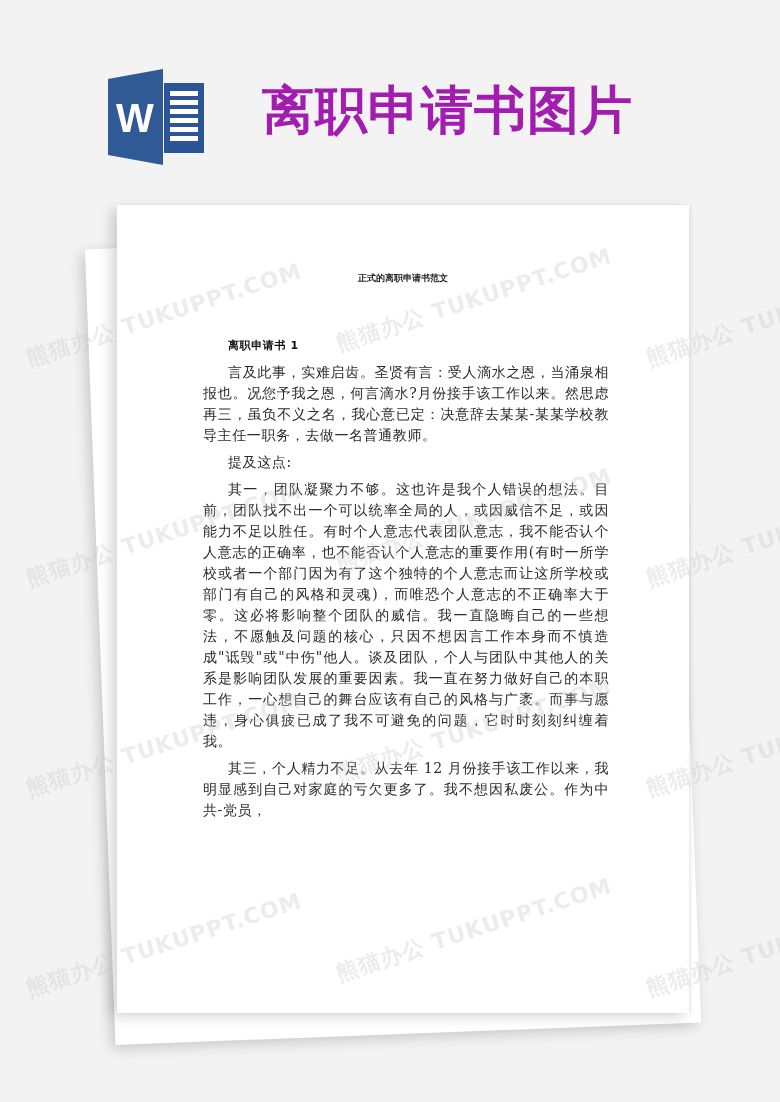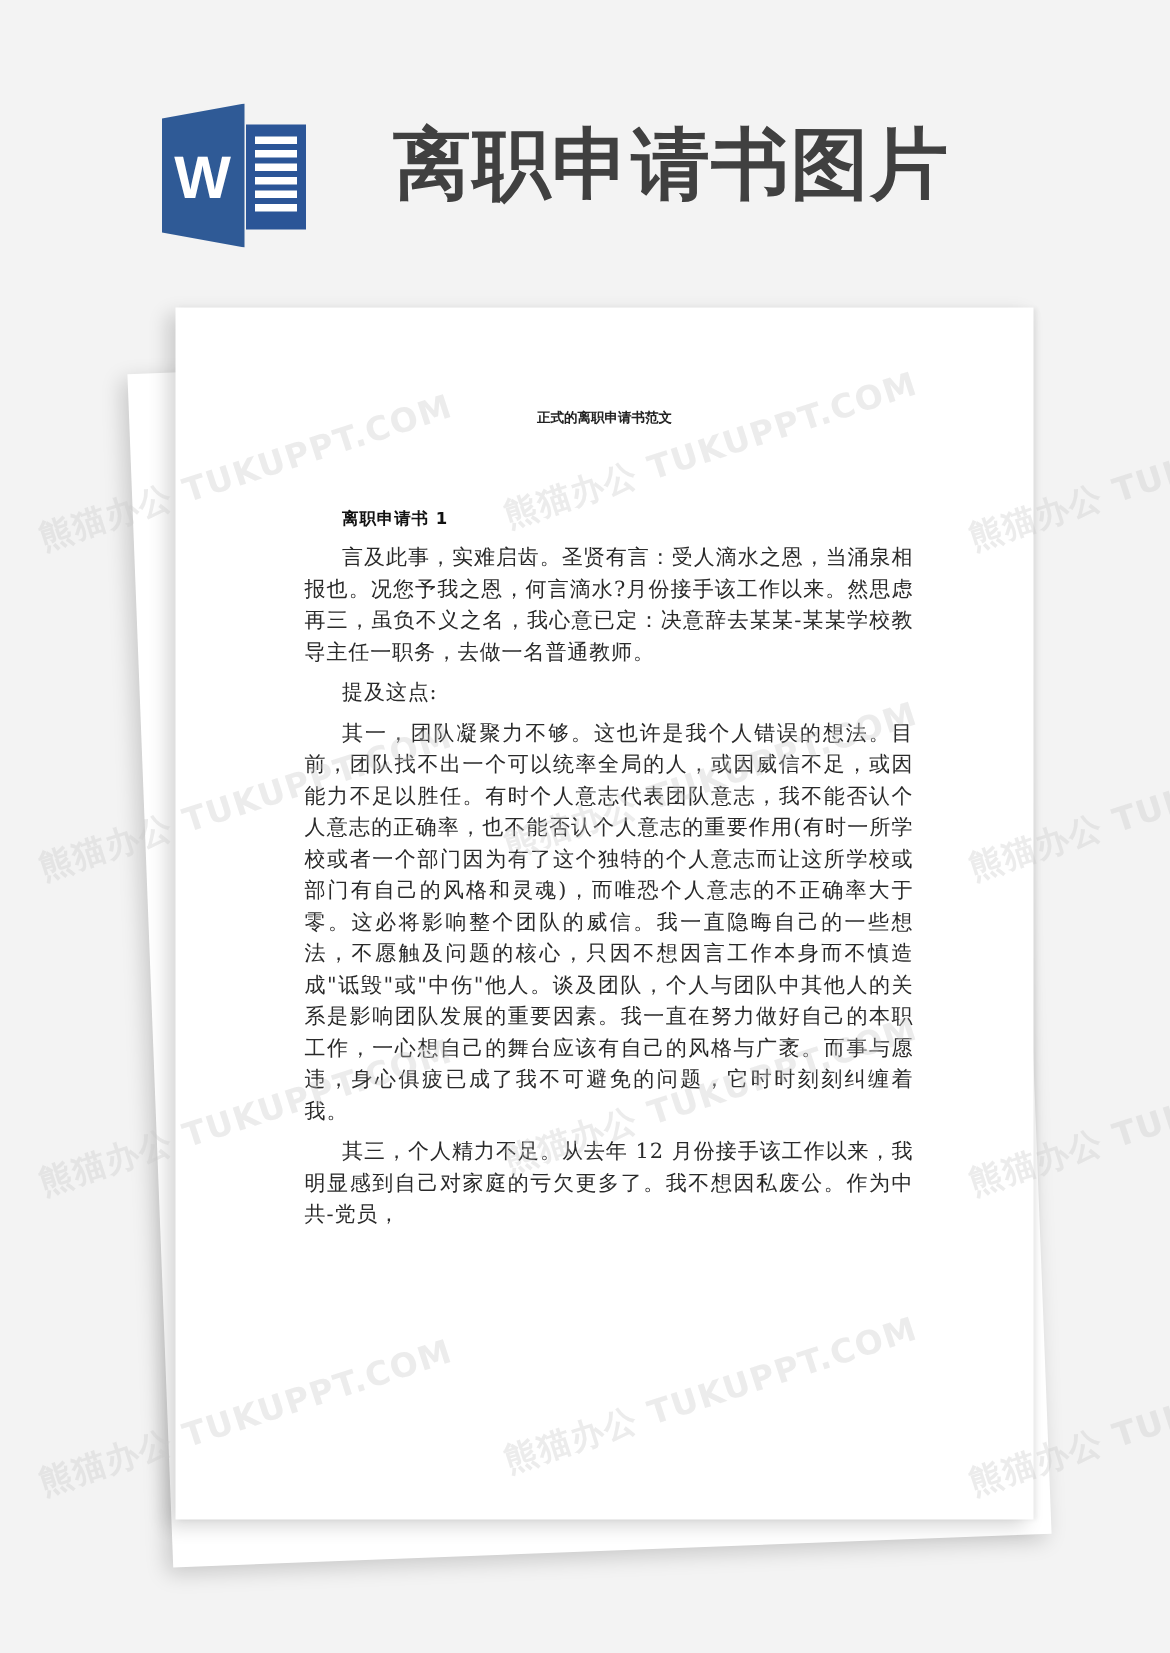--- a/index.html
+++ b/index.html
@@ -20,21 +20,21 @@
     top: 69px;
     width: 100px;
     height: 96px;
   }
   .header-title {
     position: absolute;
     left: 262px;
     top: 78px;
     font-size: 52px;
     font-weight: bold;
-    color: #404040;
+    color: #a21caf;
     letter-spacing: 1px;
     font-family: "DejaVu Serif", "Liberation Serif", serif;
     line-height: 64px;
     white-space: nowrap;
   }
   .page-back {
     position: absolute;
     left: 100px;
     top: 238px;
     width: 586px;

